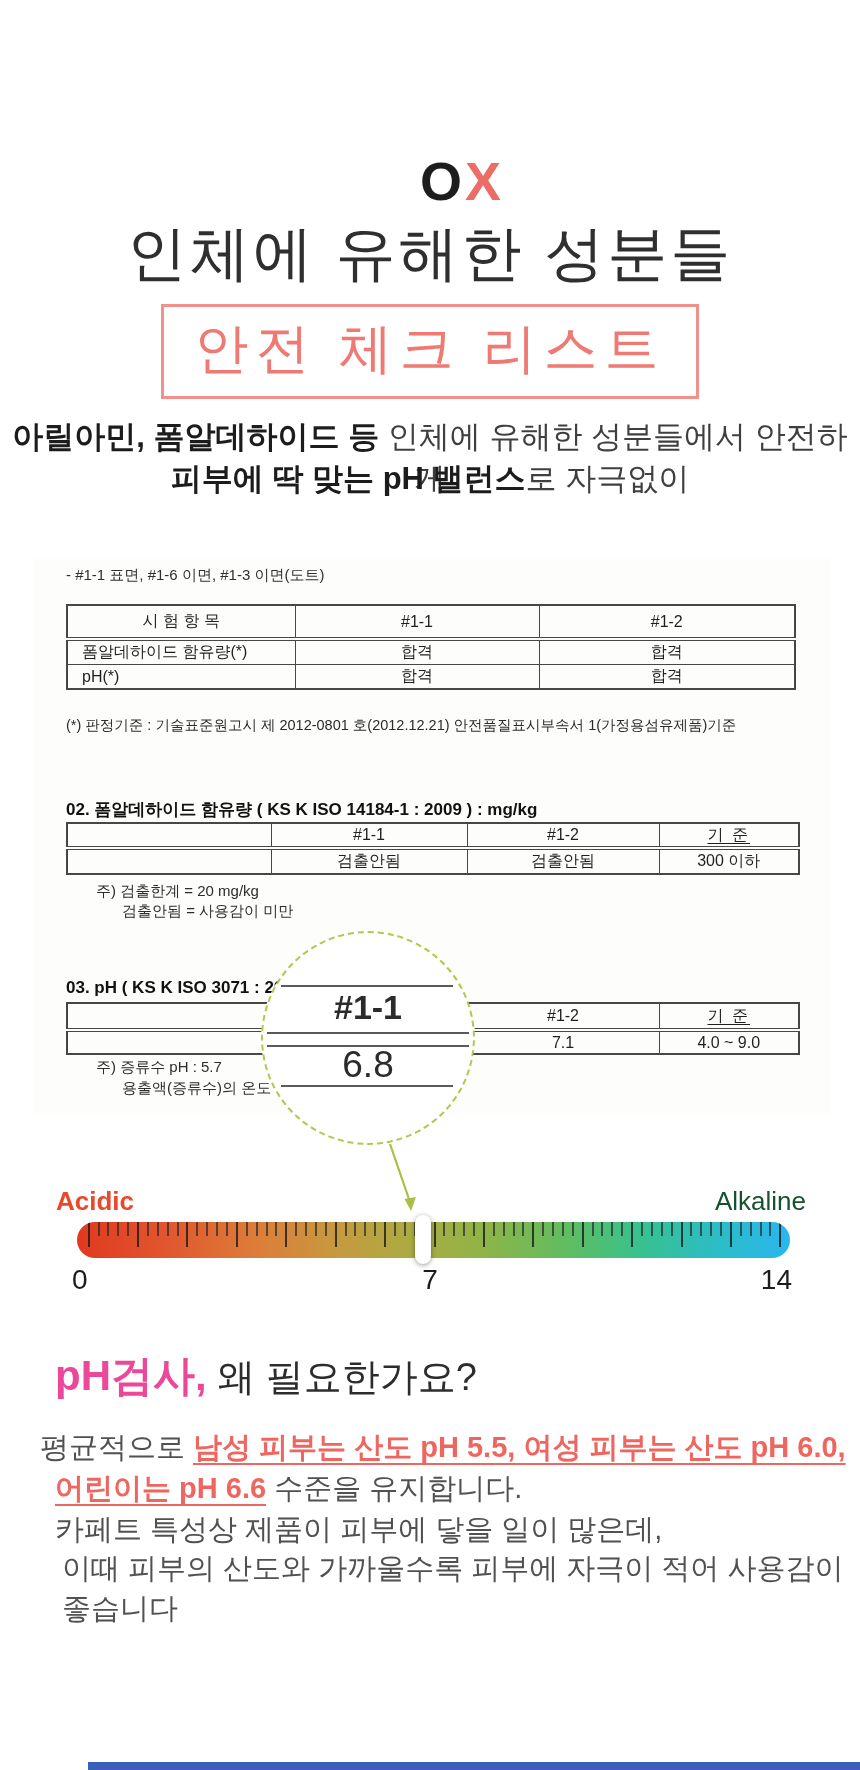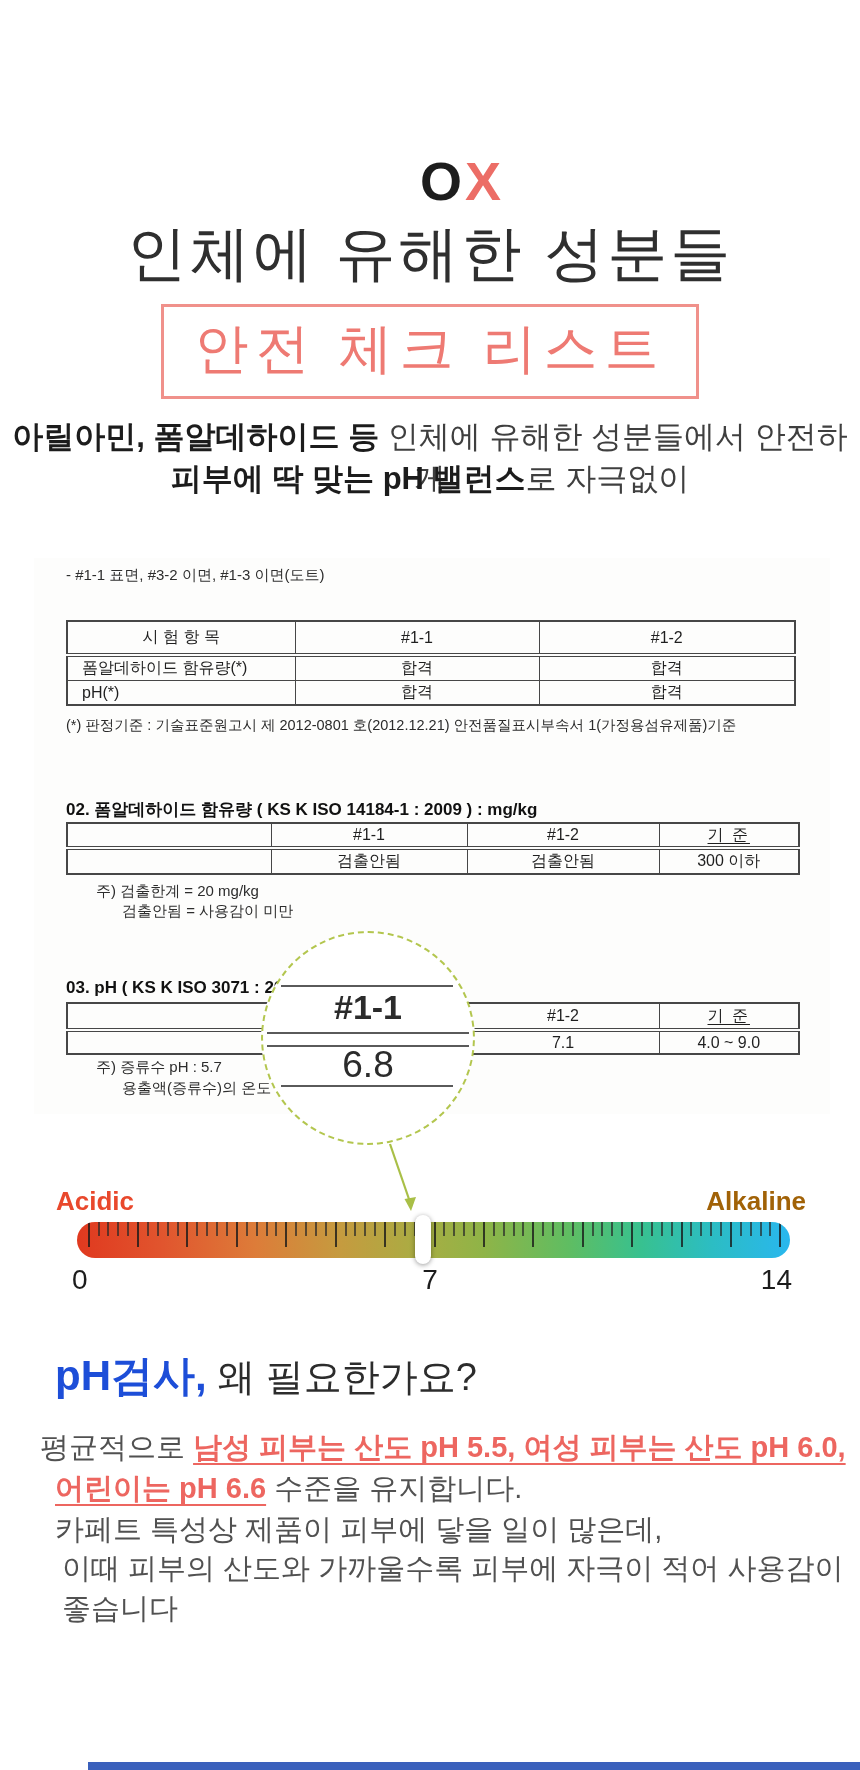--- a/index.html
+++ b/index.html
@@ -23,21 +23,21 @@
 
   
   .scan-region{top:558px;left:34px;width:796px;height:556px;background:#fdfdfc;}
   .scan-note{top:566px;left:66px;font-size:15px;color:#2e2e2e;}
   table.rtbl{border-collapse:collapse;table-layout:fixed;font-size:16px;color:#1f1f1f;
              position:absolute;background:transparent;}
   table.rtbl td{border:1px solid #474747;text-align:center;padding:0;overflow:hidden;white-space:nowrap;}
   table.rtbl{border:2px solid #474747;}
   table.rtbl tr.hdr td{border-bottom:4px double #474747;}
   td.lbl{text-align:left !important;padding-left:14px !important;}
-  .tbl1{top:620px;left:66px;width:728px;padding-left:36px;}
+  .tbl1{top:604px;left:66px;width:728px;padding-left:36px;}
   .tbl1 tr.hdr td{height:31px;}
   .tbl1 tr.body td{height:23px;}
   .footnote1{top:716px;left:66px;font-size:14.5px;color:#2b2b2b;}
   .sec-title{font-size:17px;font-weight:700;color:#111;}
   .sec02-title{top:798px;left:66px;}
   .tbl2{top:822px;left:66px;width:732px;font-size:15px;}
   .tbl2 tr.hdr td{height:22px;}
   .tbl2 tr.body td{height:23px;}
   .note-small{font-size:15px;color:#2d2d2d;}
   .note2a{top:882px;left:96px;}
@@ -59,37 +59,37 @@
   .mag-l3{top:112px;left:4px;width:202px;}
   .mag-l4{top:152px;left:18px;width:172px;}
   .mag-h{position:absolute;top:55px;left:0;width:100%;text-align:center;font-size:34px;
          font-weight:600;color:#2b2b2b;}
   .mag-v{position:absolute;top:111px;left:0;width:100%;text-align:center;font-size:37px;
          font-weight:500;color:#2b2b2b;}
   .mag-arrow{top:1140px;left:378px;z-index:6;}
 
   
   .acidic{top:1186px;left:56px;font-size:26px;font-weight:700;color:#e9482c;}
-  .alkaline{top:1186px;right:54px;font-size:26px;font-weight:700;color:#a16207;margin-left:8px;}
+  .alkaline{top:1186px;right:54px;font-size:26px;font-weight:400;color:#14532d;margin-left:8px;}
   .bar-wrap{top:1222px;left:77px;width:713px;height:36px;}
   .grad-bar{position:absolute;inset:0;border-radius:18px;overflow:hidden;
     background:linear-gradient(90deg,#e0391f 0%,#e1552e 12%,#dd7c39 25%,#c59b3f 37%,
                #a9ad43 48%,#8fb447 57%,#5fbd62 69%,#38c18f 79%,#2cbdc3 89%,#29b7ee 100%);}
   .tick{position:absolute;top:0;width:2px;height:14px;background:rgba(40,40,40,.7);}
   .tick.major{height:25px;background:rgba(25,25,25,.8);}
   .ph-marker{position:absolute;top:-7px;width:16px;height:49px;background:#fff;
              border-radius:9px;box-shadow:0 1px 5px rgba(0,0,0,.4);}
   .ph-num{font-size:28px;color:#1c1c1c;}
   .num0{top:1264px;left:72px;}
   .num7{top:1264px;left:430px;transform:translateX(-50%);}
   .num14{top:1264px;right:68px;}
 
   
   .ph-heading{top:1348px;left:55px;}
-  .ph-heading .hb{font-size:42px;font-weight:800;color:#1d4ed8;}
+  .ph-heading .hb{font-size:42px;font-weight:800;color:#ec4899;}
   .ph-heading .hr{font-size:38px;font-weight:400;color:#2c2c2c;}
   .para-line{font-size:29px;color:#515151;}
   .hl{color:#ed6660;font-weight:700;text-decoration:underline;text-underline-offset:6px;
       text-decoration-thickness:2px;}
   .p1{top:1428px;left:40px;}
   .p2{top:1469px;left:55px;}
   .p3{top:1510px;left:55px;}
   .p4{top:1549px;left:62px;}
 
   .bottom-bar{top:1762px;left:88px;width:772px;height:8px;background:#3a60bc;}
@@ -107,21 +107,21 @@
     <div class="boxed-title">안전 체크 리스트</div>
   </div>
   <div class="abs center sub-line sub1">
     <b>아릴아민, 폼알데하이드 등</b><span> 인체에 유해한 성분들에서 안전하게</span>
   </div>
   <div class="abs center sub-line sub2">
     <b>피부에 딱 맞는 pH 밸런스</b><span>로 자극없이</span>
   </div>
 
   <div class="abs scan-region"></div>
-  <div class="abs scan-note">- #1-1  표면, #3-2  이면, #1-3  이면(도트)</div>
+  <div class="abs scan-note">- #1-1  표면, #1-6  이면, #1-3  이면(도트)</div>
 
   <table class="rtbl tbl1">
     <colgroup>
         <col style="width:228px">
         <col style="width:244px">
         <col style="width:256px">
       </colgroup>
     <tbody>
         <tr class="hdr">
       <td>시 험 항 목</td>

